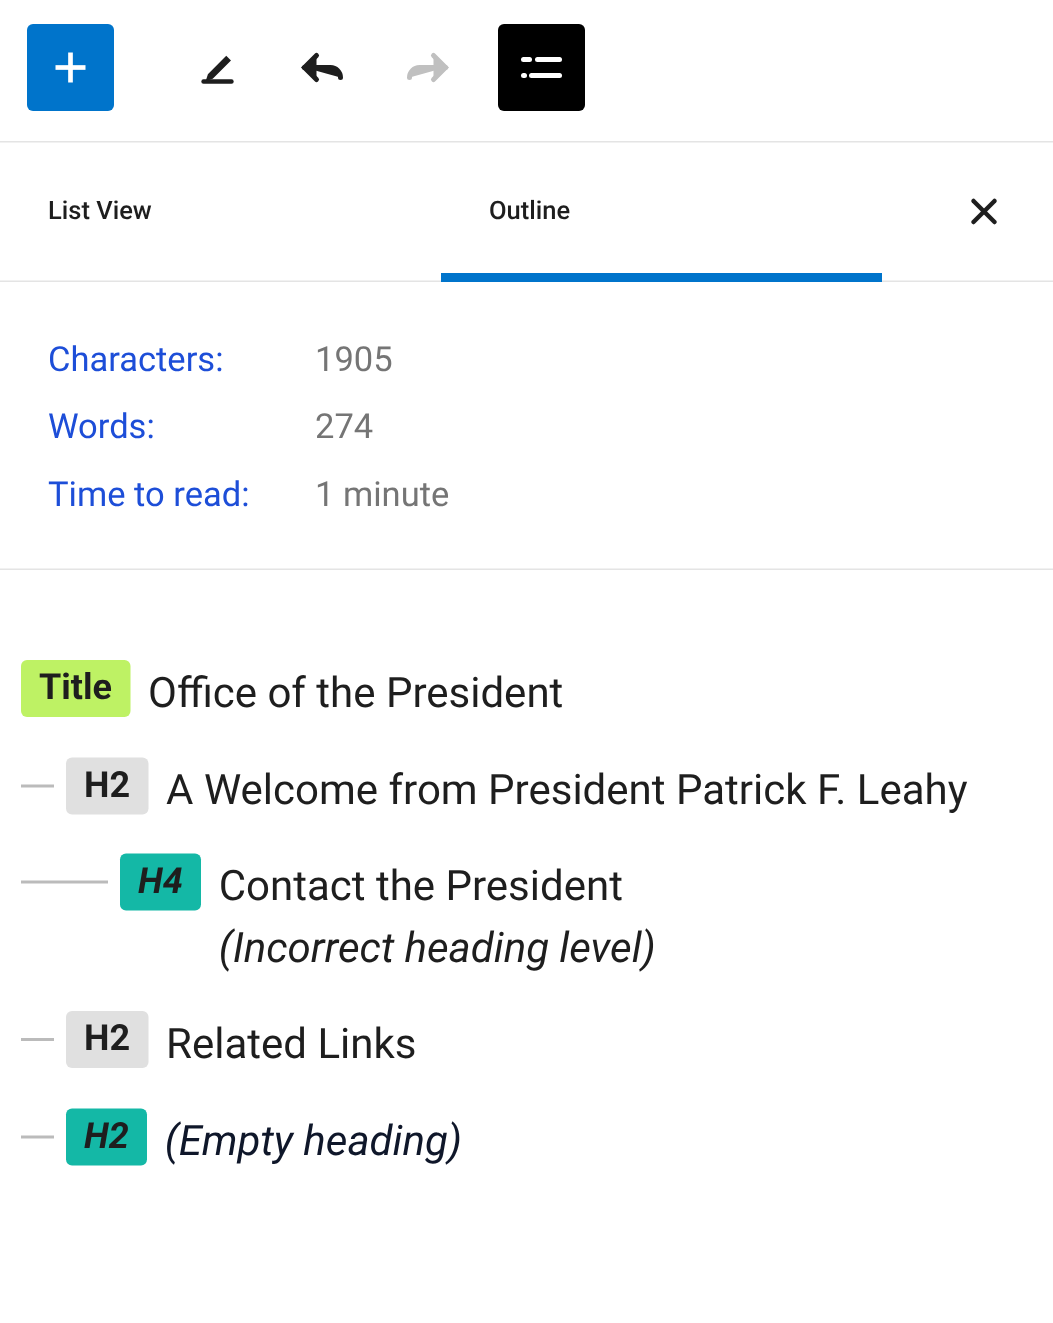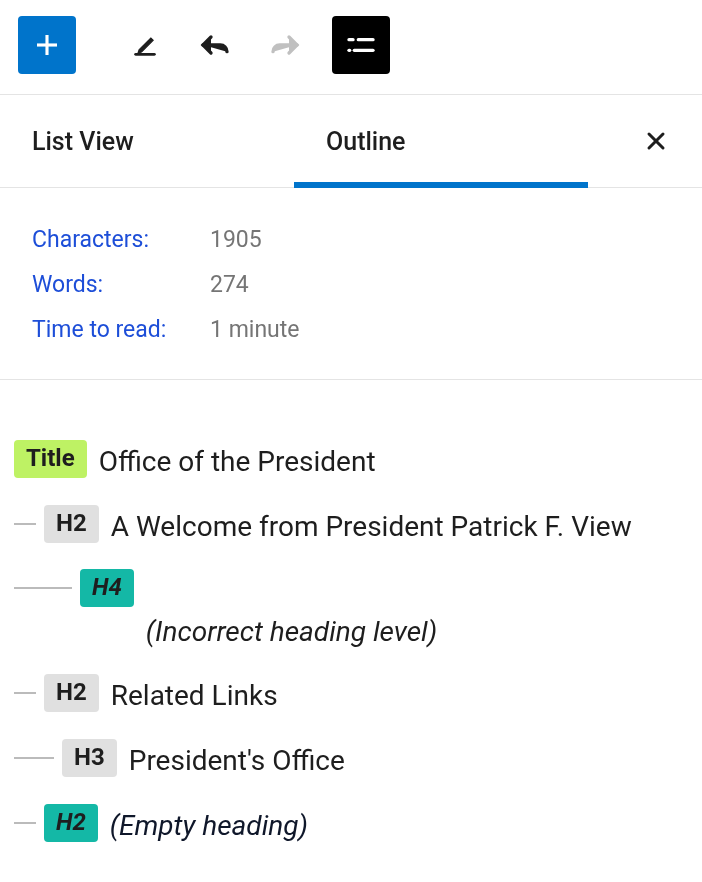--- a/index.html
+++ b/index.html
@@ -48,21 +48,21 @@
   .tabs {
     display: flex;
     align-items: center;
     border-top: 1px solid #e4e4e4;
     border-bottom: 1px solid #e4e4e4;
     position: relative;
     padding: 0;
     height: 94px;
   }
   .tab {
-    font-size: 25px;
+    font-size: 17px;
     font-weight: 500;
     padding: 0 32px;
     height: 100%;
     display: flex;
     align-items: center;
     cursor: pointer;
     color: #1e1e1e;
     position: relative;
   }
   .tab.inactive { color: #1e1e1e; }
@@ -219,49 +219,42 @@
   <div class="outline-item">
     <span class="badge title-b">Title</span>
     <span class="outline-text">Office of the President</span>
   </div>
 
   <div class="outline-item">
     <span class="indent-line">
         <span class="dash l1"></span>
       </span>
     <span class="badge grey">H2</span>
-    <span class="outline-text">A Welcome from President Patrick F. View</span>
+    <span class="outline-text">A Welcome from President Patrick F. Leahy</span>
   </div>
 
   <div class="outline-item">
     <span class="indent-line">
         <span class="dash l2"></span>
       </span>
     <span class="badge warn">H4</span>
     <span class="outline-text">
-      <br>
+      <span>Contact the President</span><br>
       <span class="note">(Incorrect heading level)</span>
     </span>
   </div>
 
   <div class="outline-item">
     <span class="indent-line">
         <span class="dash l1"></span>
       </span>
     <span class="badge grey">H2</span>
     <span class="outline-text">Related Links</span>
   </div>
 
-  <div class="outline-item">
-    <span class="indent-line">
-        <span class="dash l3"></span>
-      </span>
-    <span class="badge grey">H3</span>
-    <span class="outline-text">President's Office</span>
-  </div>
 
   <div class="outline-item">
     <span class="indent-line">
         <span class="dash l1"></span>
       </span>
     <span class="badge warn">H2</span>
     <span class="outline-text note-only">(Empty heading)</span>
   </div>
 
 </div>

